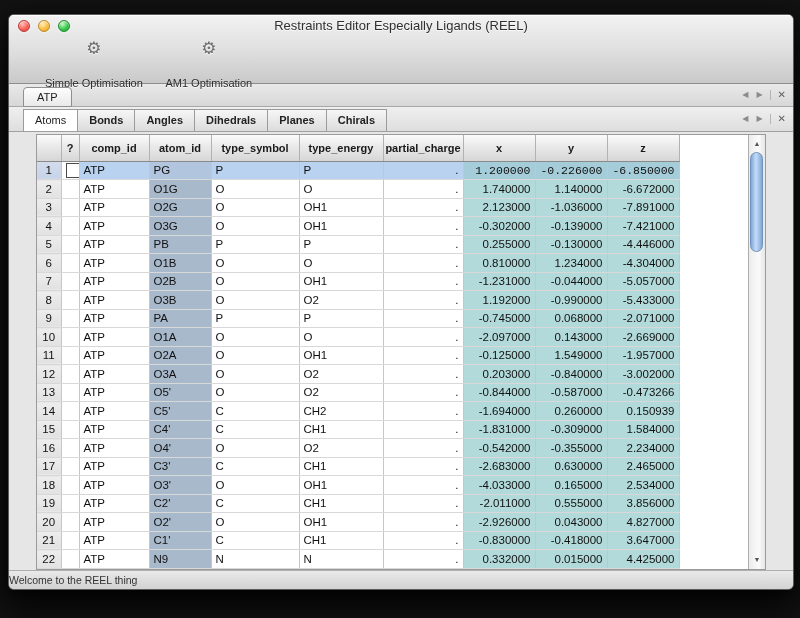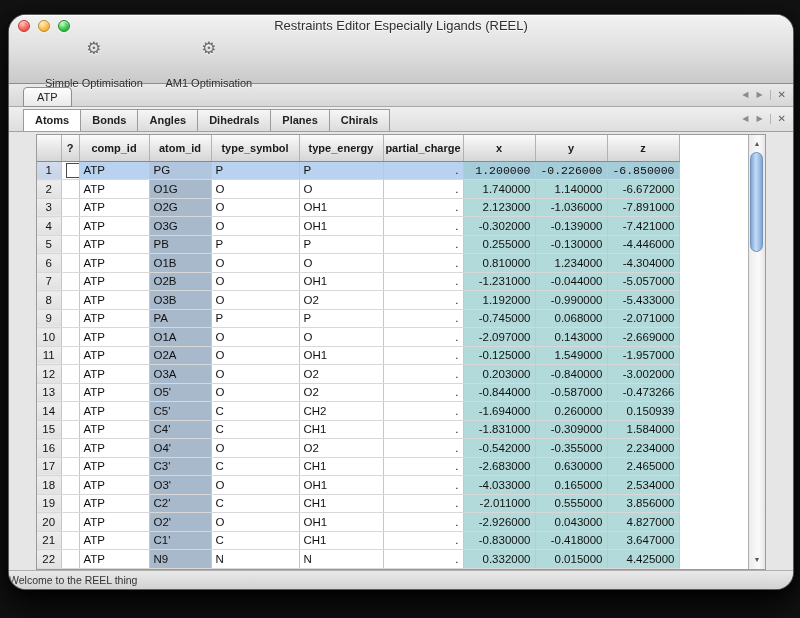--- a/index.html
+++ b/index.html
@@ -8,21 +8,21 @@
     background:#121212;
     font-family:"Liberation Sans","DejaVu Sans",sans-serif;
     -webkit-user-select:none;
   }
   .screen{position:relative;width:800px;height:618px;}
 
   
   .window{
     position:absolute;left:8px;top:14px;width:784px;
     border:1px solid rgba(0,0,0,.6);
-    border-radius:18px;
+    border-radius:6px;
     overflow:hidden;
     background:#e6e6e6;
     box-shadow:0 18px 40px rgba(0,0,0,.85),0 4px 12px rgba(0,0,0,.6);
   }
   .topchrome{
     background:linear-gradient(180deg,#f2f2f2 0%,#dedede 55%,#c9c9c9 100%);
     border-bottom:1px solid #8d8d8d;
     box-shadow:inset 0 1px 0 rgba(255,255,255,.8);
   }
   .titlebar{position:relative;height:22px;}
@@ -58,21 +58,21 @@
     height:24px;background:linear-gradient(#efefef,#dedede);
     border-bottom:1px solid #a0a0a0;padding-left:14px;
   }
   .sectab{
     height:21px;line-height:21px;padding:0 11px;
     background:linear-gradient(#f6f6f6,#dcdcdc);
     border:1px solid #9b9b9b;border-bottom:none;border-left:none;
     font-size:11px;color:#222;font-weight:bold;
   }
   .sectab:first-of-type{border-left:1px solid #9b9b9b;}
-  .sectab.active{background:#ffffff;font-weight:bold;}
+  .sectab.active{background:#ffffff;font-weight:normal;}
   .tabnav{margin-left:auto;display:flex;align-items:center;align-self:stretch;}
   .tabnav .navarrow{font-size:8px;color:#8b8b8b;padding:0 4px;line-height:1;}
   .tabnav .navclose{font-size:10px;color:#5f5f5f;padding:0 7px;border-left:1px solid #b5b5b5;margin-left:3px;line-height:1;}
 
   
   .tablearea{
     margin:2px 27px 0 27px;height:436px;
     border:1px solid #9b9b9b;
     display:flex;background:#fff;box-sizing:border-box;
   }

